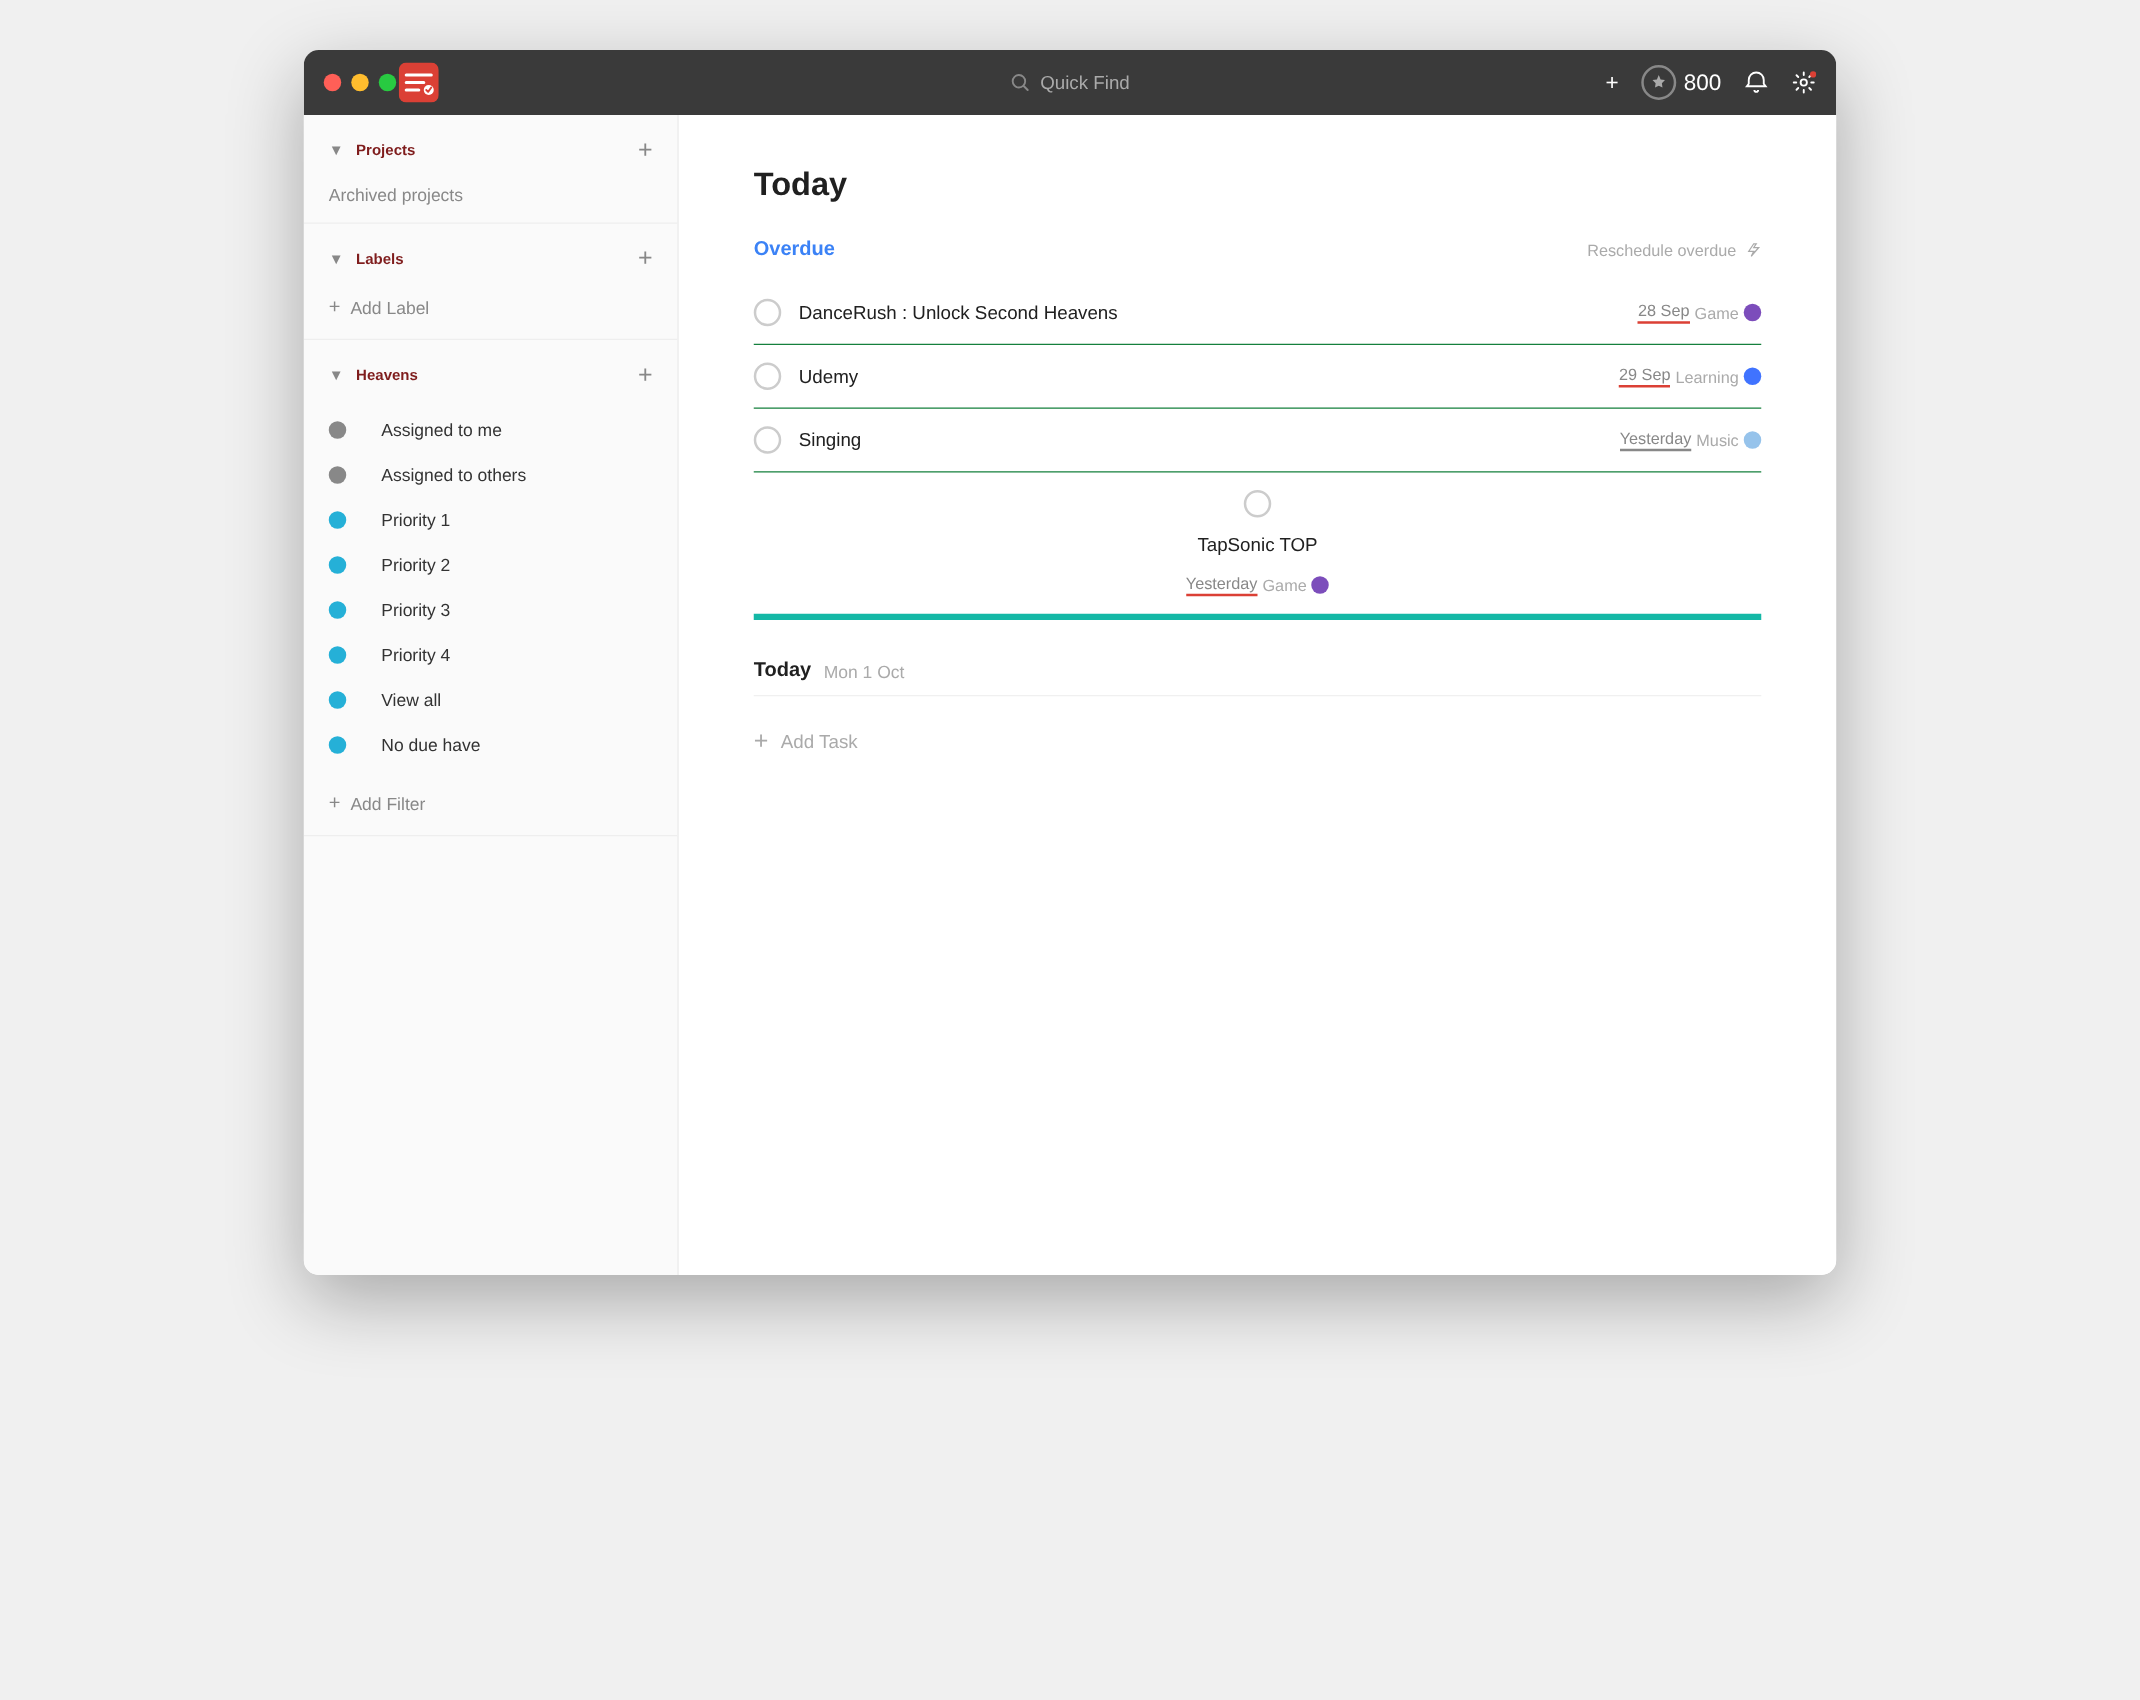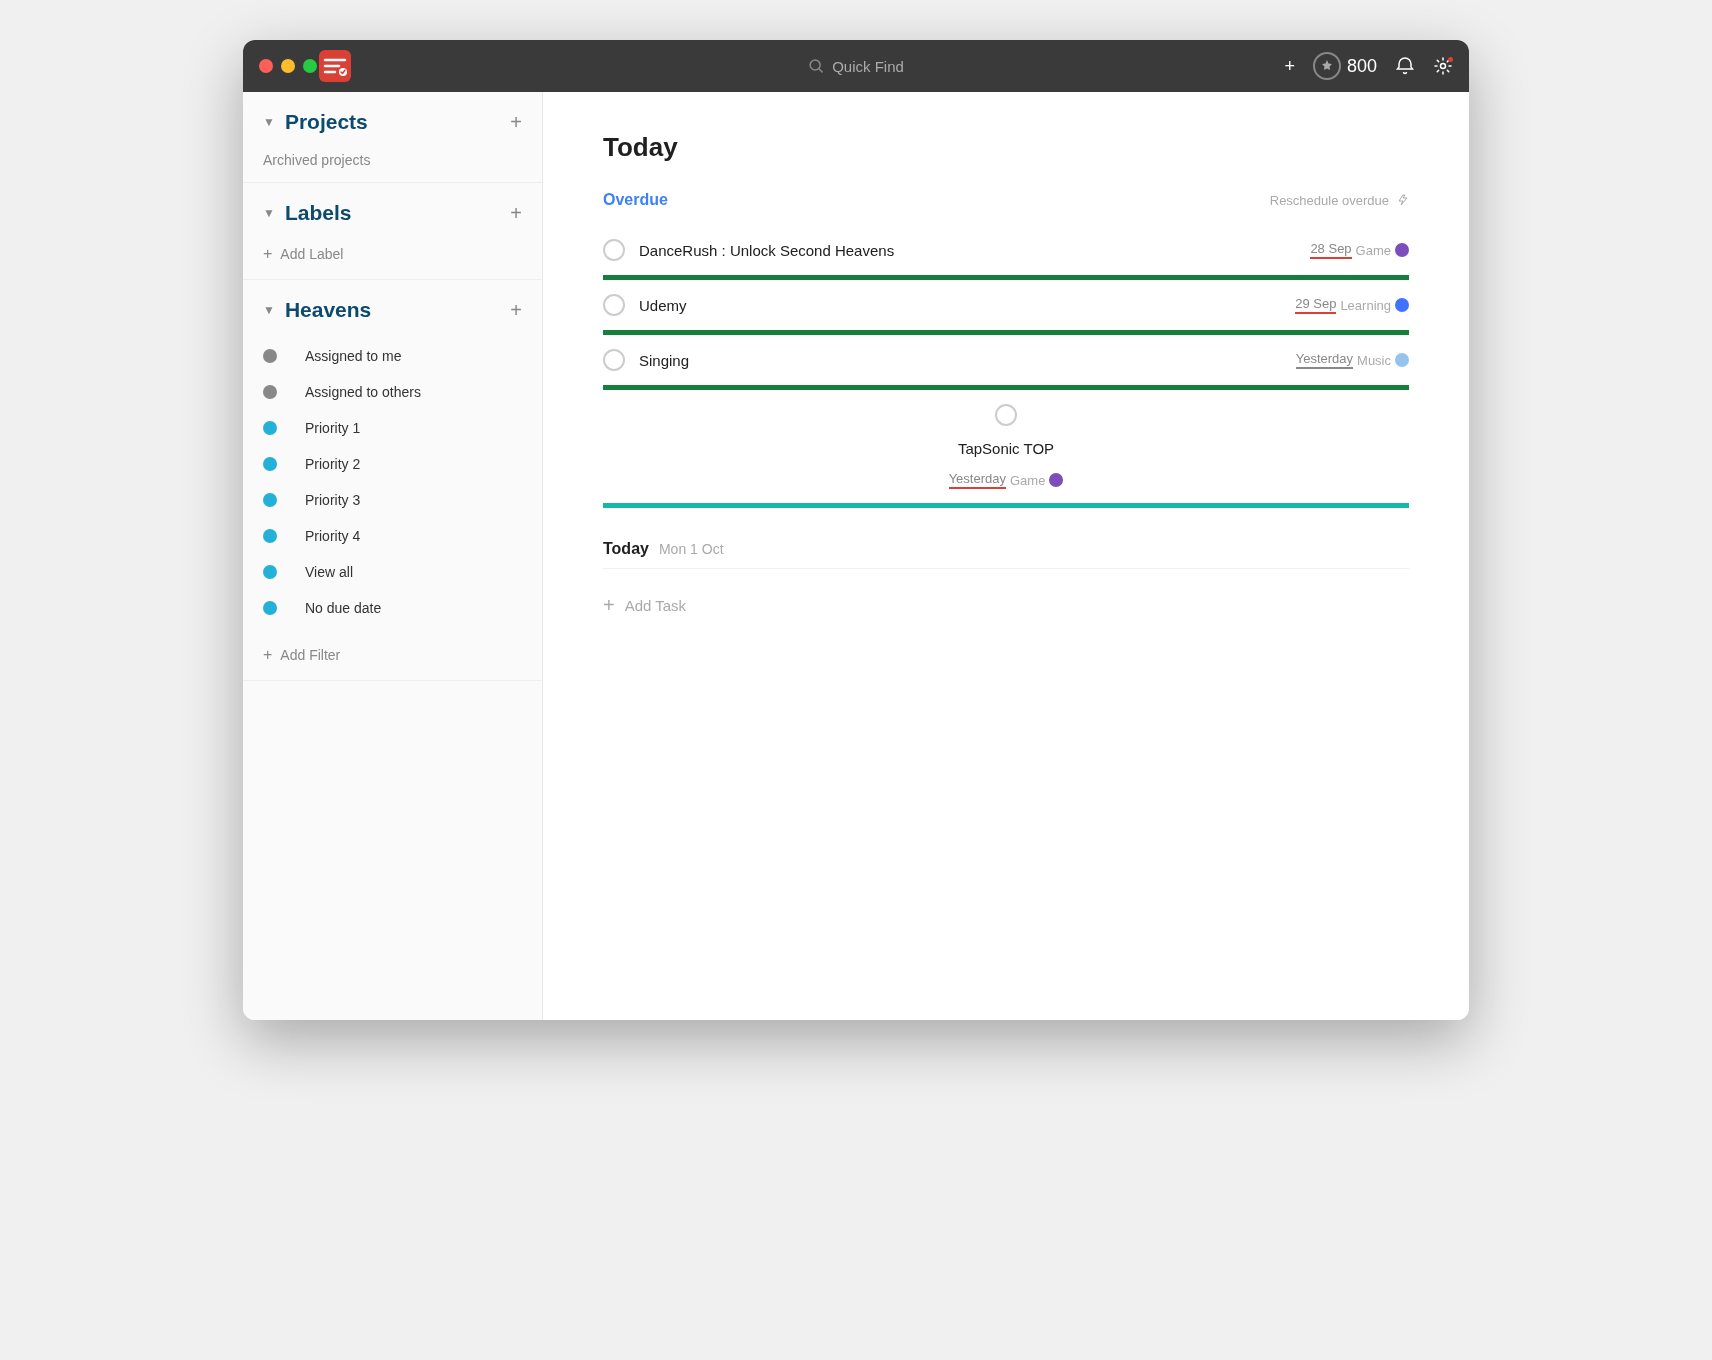--- a/index.html
+++ b/index.html
@@ -28,21 +28,21 @@
 
     
     .app-body { display: flex; flex: 1; overflow: hidden; }
 
     
     .sidebar { width: 300px; background: #fafafa; border-right: 1px solid #e8e8e8; flex-shrink: 0; overflow-y: auto; padding: 0; }
 
     .sidebar-section { border-bottom: 1px solid #eeeeee; }
 
     .sidebar-section-header { display: flex; align-items: center; justify-content: space-between; padding: 18px 20px 12px; cursor: pointer; }
-    .sidebar-section-title { font-size: 21px; font-weight: 700; color: #0c4a6e; }
+    .sidebar-section-title { font-size: 12px; font-weight: 700; color: #7f1d1d; }
     .sidebar-section-left { display: flex; align-items: center; gap: 10px; }
     .chevron { color: #888; font-size: 12px; }
     .add-btn { color: #888; font-size: 20px; cursor: pointer; line-height: 1; }
 
     .sidebar-sub-item { padding: 6px 20px 14px; color: #888; font-size: 14px; cursor: pointer; }
 
     .sidebar-no-labels { padding: 8px 20px 14px; color: #bbb; font-size: 14px; font-style: italic; }
 
     .add-label-btn { display: flex; align-items: center; gap: 8px; padding: 8px 20px 16px; color: #888; font-size: 14px; cursor: pointer; }
 
@@ -59,21 +59,21 @@
     .main-content { flex: 1; overflow-y: auto; padding: 40px 60px; background: #fff; }
 
     .page-title { font-size: 26px; font-weight: 600; color: #202020; margin-bottom: 28px; }
 
     
     .section-header { display: flex; align-items: center; justify-content: space-between; margin-bottom: 16px; }
     .overdue-label { font-size: 16px; font-weight: 600; color: #3b82f6; }
     .reschedule-overdue { display: flex; align-items: center; gap: 6px; color: #aaa; font-size: 13px; cursor: pointer; }
 
     .task-list { margin-bottom: 32px; }
-    .task-item { display: flex; align-items: center; padding: 14px 0; border-bottom: 5px solid #15803d; gap: 14px; }
+    .task-item { display: flex; align-items: center; padding: 14px 0; border-bottom: 1px solid #15803d; gap: 14px; }
     .task-item:last-child { border-bottom: 5px solid #14b8a6; flex-direction: column; }
 
     .task-checkbox { width: 22px; height: 22px; border-radius: 50%; border: 2px solid #ccc; flex-shrink: 0; cursor: pointer; }
     .task-name { flex: 1; font-size: 15px; color: #202020; }
 
     .task-meta { display: flex; align-items: center; gap: 4px; }
     .task-date { font-size: 13px; color: #888; border-bottom: 2px solid #db4035; padding-bottom: 1px; cursor: pointer; }
     .task-date-yesterday { border-bottom-color: #888; }
     .task-category { font-size: 13px; color: #aaa; }
     .task-color-dot { width: 14px; height: 14px; border-radius: 50%; flex-shrink: 0; }
@@ -222,21 +222,21 @@
             <span>Priority 4</span>
           </div>
 
           <div class="filter-item">
             <span class="filter-dot dot-teal"></span>
             <span>View all</span>
           </div>
 
           <div class="filter-item">
             <span class="filter-dot dot-teal"></span>
-            <span>No due date</span>
+            <span>No due have</span>
           </div>
         </div>
         <div class="add-filter-btn">
           <span style="font-size:16px;">+</span>
           <span>Add Filter</span>
         </div>
       </div>
     </div>
 
     <div class="main-content">

